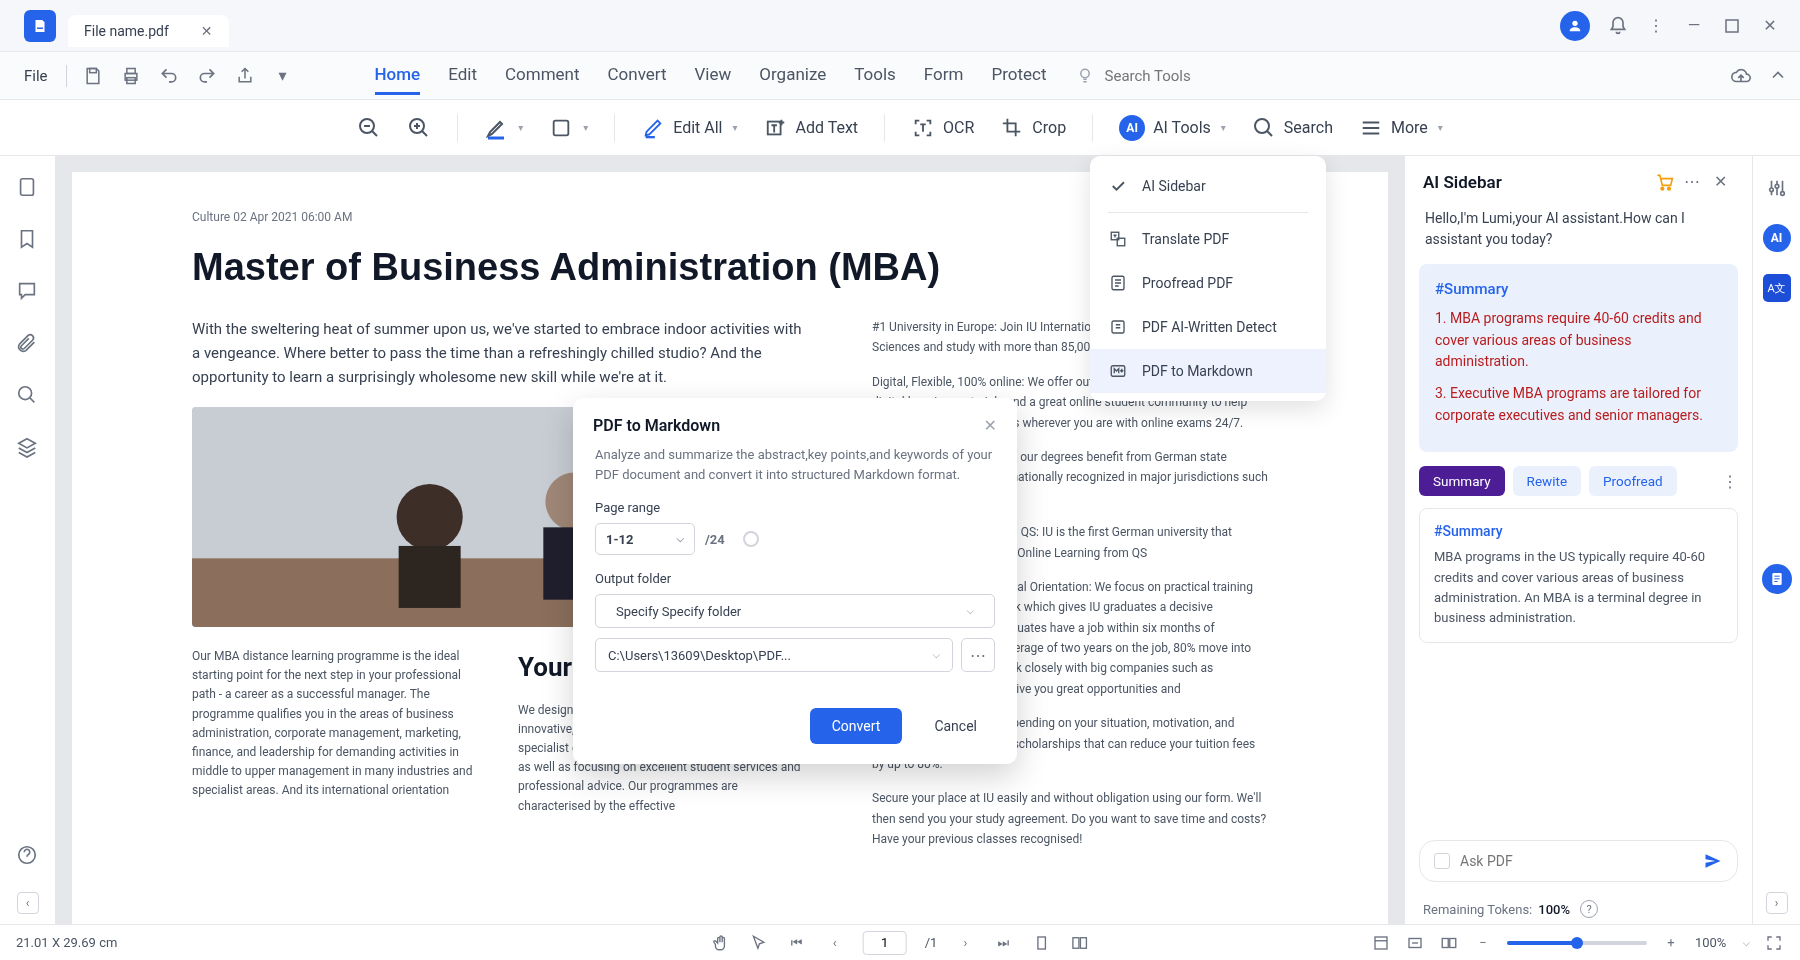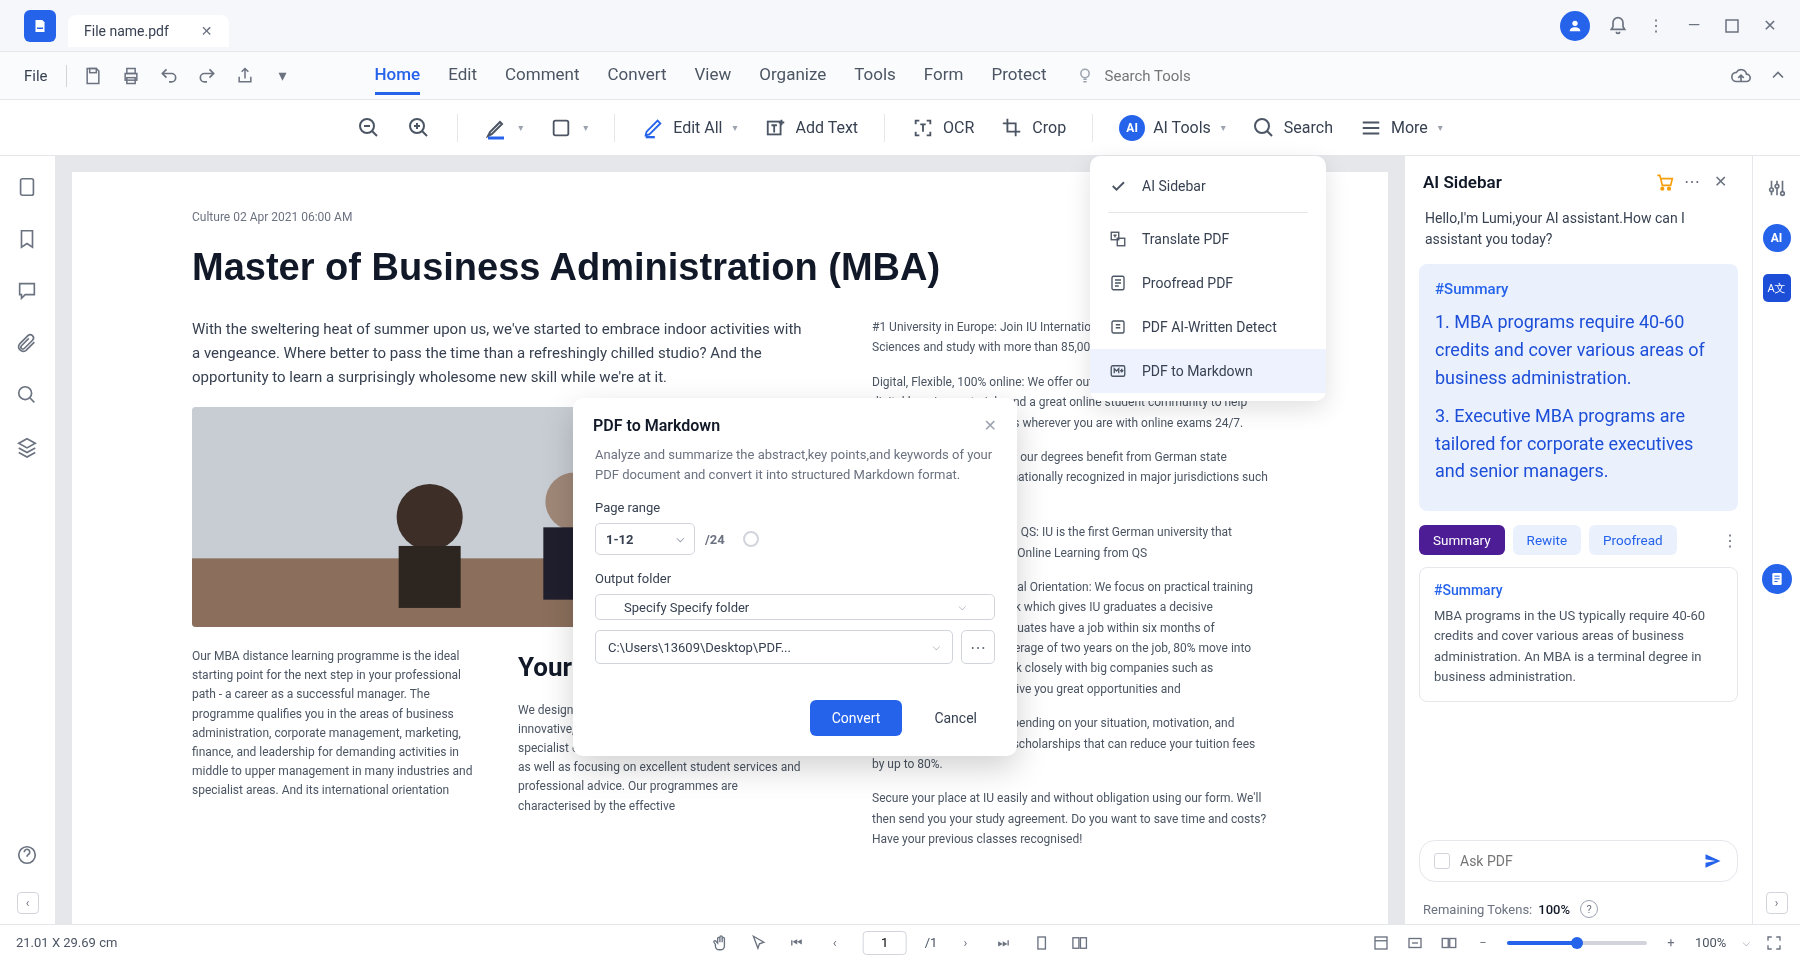--- a/index.html
+++ b/index.html
@@ -71,39 +71,39 @@
 .dlg-header { display: flex; align-items: center; justify-content: space-between; padding: 18px 20px 10px; }
 .dlg-title { font-size: 16px; font-weight: 600; color: #111827; }
 .dlg-close { font-size: 16px; color: #9ca3af; cursor: pointer; }
 .dlg-body { padding: 0 22px 18px; }
 .dlg-desc { font-size: 13px; color: #6b7280; line-height: 1.5; margin-bottom: 16px; }
 .dlg-label { font-size: 13px; color: #374151; margin-bottom: 8px; }
 .dlg-row { display: flex; align-items: center; gap: 10px; margin-bottom: 16px; font-weight: bold; }
 .dlg-select { flex: 0 0 100px; height: 32px; border: 1px solid #d1d5db; border-radius: 5px; padding: 0 10px; display: flex; align-items: center; justify-content: space-between; font-size: 13px; color: #374151; }
 .dlg-total { font-size: 13px; color: #6b7280; }
 .dlg-radio { width: 16px; height: 16px; border: 2px solid #d1d5db; border-radius: 50%; margin-left: 8px; }
-.dlg-full-select { height: 26px; border: 1px solid #d1d5db; border-radius: 5px; padding: 0 28px; display: flex; align-items: center; justify-content: space-between; font-size: 13px; color: #374151; margin-bottom: 10px; }
+.dlg-full-select { height: 34px; border: 1px solid #d1d5db; border-radius: 5px; padding: 0 20px; display: flex; align-items: center; justify-content: space-between; font-size: 13px; color: #374151; margin-bottom: 10px; }
 .dlg-path-row { display: flex; gap: 8px; margin-bottom: 18px; }
 .dlg-path { flex: 1; height: 34px; border: 1px solid #d1d5db; border-radius: 5px; padding: 0 12px; display: flex; align-items: center; justify-content: space-between; font-size: 13px; color: #374151; }
 .dlg-more { width: 34px; height: 34px; border: 1px solid #d1d5db; border-radius: 5px; display: flex; align-items: center; justify-content: center; color: #6b7280; }
 .dlg-footer { display: flex; justify-content: flex-end; gap: 14px; padding: 0 22px 20px; }
 .btn-primary { background: #2563eb; color: white; border: none; padding: 10px 22px; border-radius: 6px; font-size: 14px; cursor: pointer; }
 .btn-secondary { background: transparent; color: #374151; border: none; padding: 10px 18px; font-size: 14px; cursor: pointer; }
 
 
 .ai-sidebar { width: 348px; background: white; border-left: 1px solid #e5e7eb; display: flex; flex-direction: column; }
 .ai-header { display: flex; align-items: center; padding: 16px 18px; gap: 10px; }
 .ai-title { font-size: 17px; font-weight: 600; color: #111827; flex: 1; }
 .ai-hicon { width: 20px; height: 20px; color: #6b7280; cursor: pointer; }
 .ai-cart { color: #f59e0b; }
 .ai-body { flex: 1; padding: 0 14px; overflow: hidden; }
 .ai-greeting { font-size: 14px; color: #374151; line-height: 1.5; padding: 0 6px 14px; }
 .ai-card { background: #eaf1fd; border-radius: 8px; padding: 16px; margin-bottom: 14px; }
 .ai-card-title { color: #2563eb; font-size: 15px; font-weight: 500; margin-bottom: 10px; }
-.ai-card-text { font-size: 18px; color: #1d4ed8; line-height: 1.55; }
+.ai-card-text { font-size: 14px; color: #b91c1c; line-height: 1.55; }
 .ai-card-text p { margin-bottom: 10px; }
 .ai-chips { display: flex; gap: 8px; align-items: center; margin: 6px 0 12px; }
 .chip { padding: 7px 14px; border-radius: 6px; font-size: 13.5px; cursor: pointer; }
 .chip.active { background: #4c1d95; color: white; }
 .chip.inactive { background: #eaf1fd; color: #2563eb; }
 .chip-more { margin-left: auto; color: #6b7280; cursor: pointer; }
 .ai-result { border: 1px solid #e5e7eb; border-radius: 8px; padding: 14px; }
 .ai-result-title { color: #2563eb; font-size: 14px; font-weight: 500; margin-bottom: 8px; }
 .ai-result-text { font-size: 13px; color: #4b5563; line-height: 1.55; }
 .ai-input-row { display: flex; align-items: center; gap: 10px; border: 1px solid #e5e7eb; border-radius: 16px; padding: 10px 14px; margin: 12px 14px 10px; }

